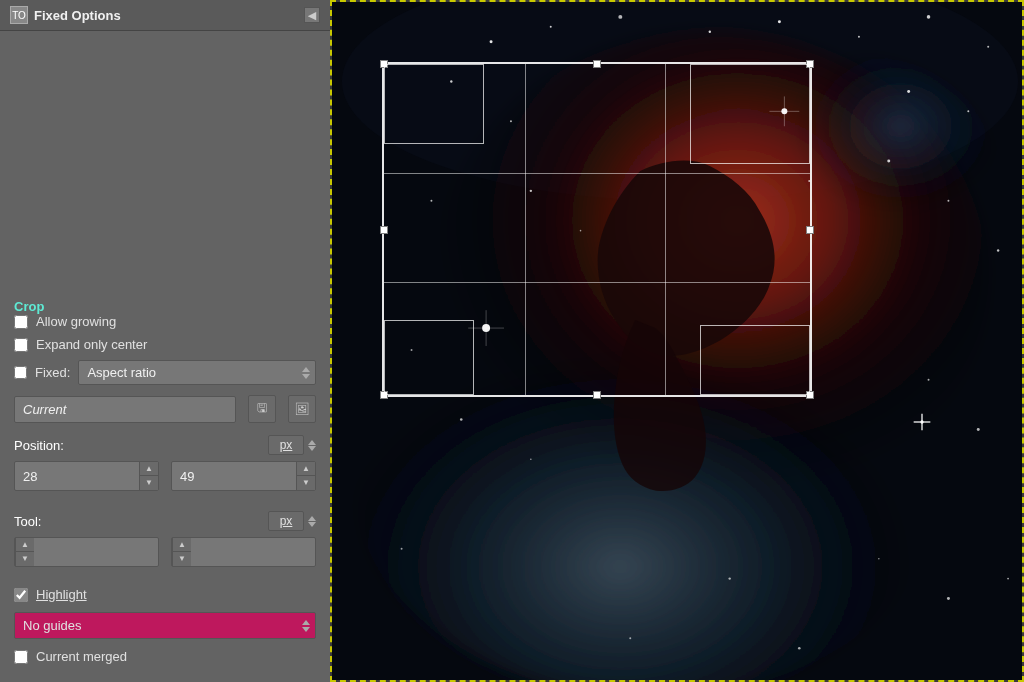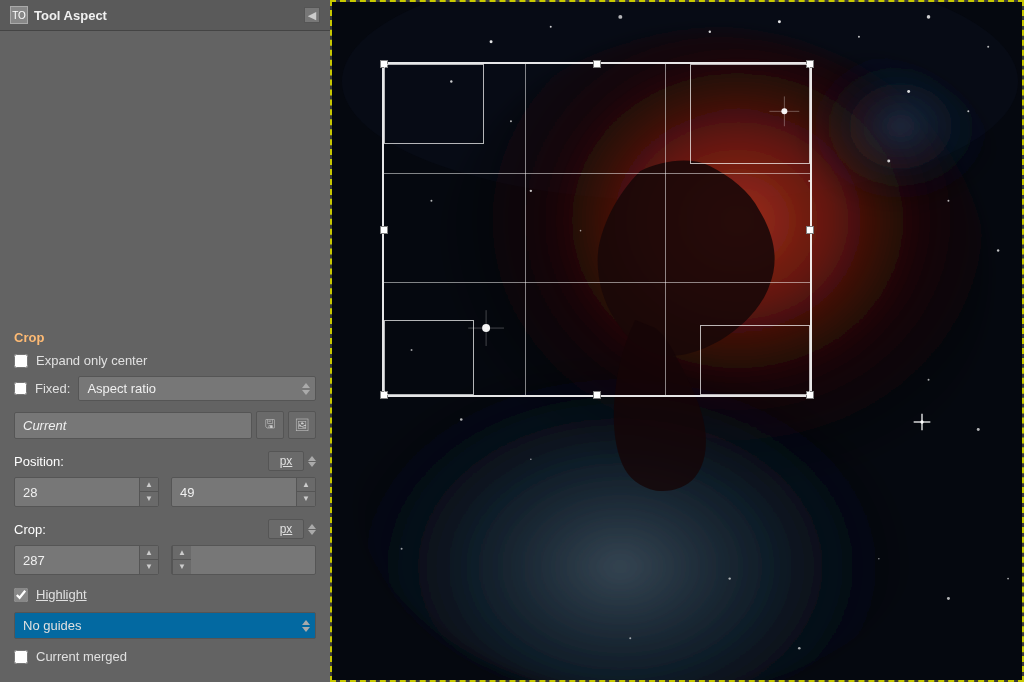--- a/index.html
+++ b/index.html
@@ -73,23 +73,23 @@
 
     .panel-content {
       padding: 10px 14px;
       display: flex;
       flex-direction: column;
       gap: 0;
     }
 
     .section-title {
       font-weight: bold;
-      color: #fdba74;
-      font-size: 13px;
-      margin-bottom: 8px;
+      color: #5eead4;
+      font-size: 13px;
+      margin-bottom: 0;
       margin-top: 4px;
     }
 
     .checkbox-row {
       display: flex;
       align-items: center;
       gap: 8px;
       margin-bottom: 8px;
     }
 
@@ -130,21 +130,21 @@
       padding: 4px 24px 4px 8px;
       font-size: 13px;
       appearance: none;
       cursor: pointer;
       border-radius: 2px;
     }
 
     .current-row {
       display: flex;
       align-items: center;
-      gap: 4px;
+      gap: 12px;
       margin-bottom: 12px;
     }
 
     .current-input {
       flex: 1;
       background: #777;
       border: 1px solid #555;
       color: #f0f0f0;
       padding: 5px 8px;
       font-size: 13px;
@@ -194,21 +194,21 @@
       appearance: none;
       cursor: pointer;
       border-radius: 2px;
       width: 36px;
       text-align: center;
     }
 
     .spinners-row {
       display: flex;
       gap: 12px;
-      margin-bottom: 12px;
+      margin-bottom: 20px;
     }
 
     .spinner-group {
       display: flex;
       align-items: center;
       flex: 1;
       background: #777;
       border: 1px solid #555;
       border-radius: 2px;
     }
@@ -252,21 +252,21 @@
       text-decoration: underline;
     }
 
     .guides-row {
       position: relative;
       margin-bottom: 10px;
     }
 
     .guides-select {
       width: 100%;
-      background: #0369a1;
+      background: #be185d;
       border: 1px solid #555;
       color: #e0e0e0;
       padding: 5px 36px 5px 8px;
       font-size: 13px;
       appearance: none;
       cursor: pointer;
       border-radius: 2px;
     }
 
     .auto-shrink-btn {
@@ -393,30 +393,34 @@
   </style>
 </head>
 <body>
 
 <div class="tool-panel">
   <div class="panel-header">
     <div class="panel-header-left">
       <div class="panel-icon">
         <span>TO</span>
       </div>
-      <span class="panel-title">Tool Aspect</span>
+      <span class="panel-title">Fixed Options</span>
     </div>
     <div class="panel-close-btn">◀</div>
   </div>
 
   <div class="panel-content">
 
     <div class="section-title">Crop</div>
 
 
+    <div class="checkbox-row">
+      <input type="checkbox" id="chk_allow_growing" style="">
+      <label class="checkbox-label" for="chk_allow_growing">Allow growing</label>
+    </div>
 
     <div class="checkbox-row">
       <input type="checkbox" id="chk_expand_center" style="">
       <label class="checkbox-label" for="chk_expand_center">Expand only center</label>
     </div>
 
     <div class="fixed-row">
       <input type="checkbox" id="chk_fixed" style="">
       <label class="fixed-label" for="chk_fixed">Fixed:</label>
       <div class="select-wrapper">
@@ -465,37 +469,36 @@
       <div class="spinner-group">
         <input type="text" class="spinner-input" value="49" style="">
         <div class="spinner-arrows">
           <button class="spinner-arrow">▲</button>
           <button class="spinner-arrow">▼</button>
         </div>
       </div>
     </div>
 
     <div class="position-row">
-      <span class="field-label">Crop:</span>
+      <span class="field-label">Tool:</span>
       <div class="unit-select-wrapper">
         <select class="unit-select">
           <option>px</option>
           <option>mm</option>
           <option>in</option>
         </select>
         <div style="display:flex;flex-direction:column;gap:1px;">
           <span class="chevron-up"></span>
           <span class="chevron-down"></span>
         </div>
       </div>
     </div>
 
     <div class="spinners-row">
       <div class="spinner-group">
-        <input type="text" class="spinner-input" value="287" style="">
         <div class="spinner-arrows">
           <button class="spinner-arrow">▲</button>
           <button class="spinner-arrow">▼</button>
         </div>
       </div>
       <div class="spinner-group">
         <div class="spinner-arrows">
           <button class="spinner-arrow">▲</button>
           <button class="spinner-arrow">▼</button>
         </div>

